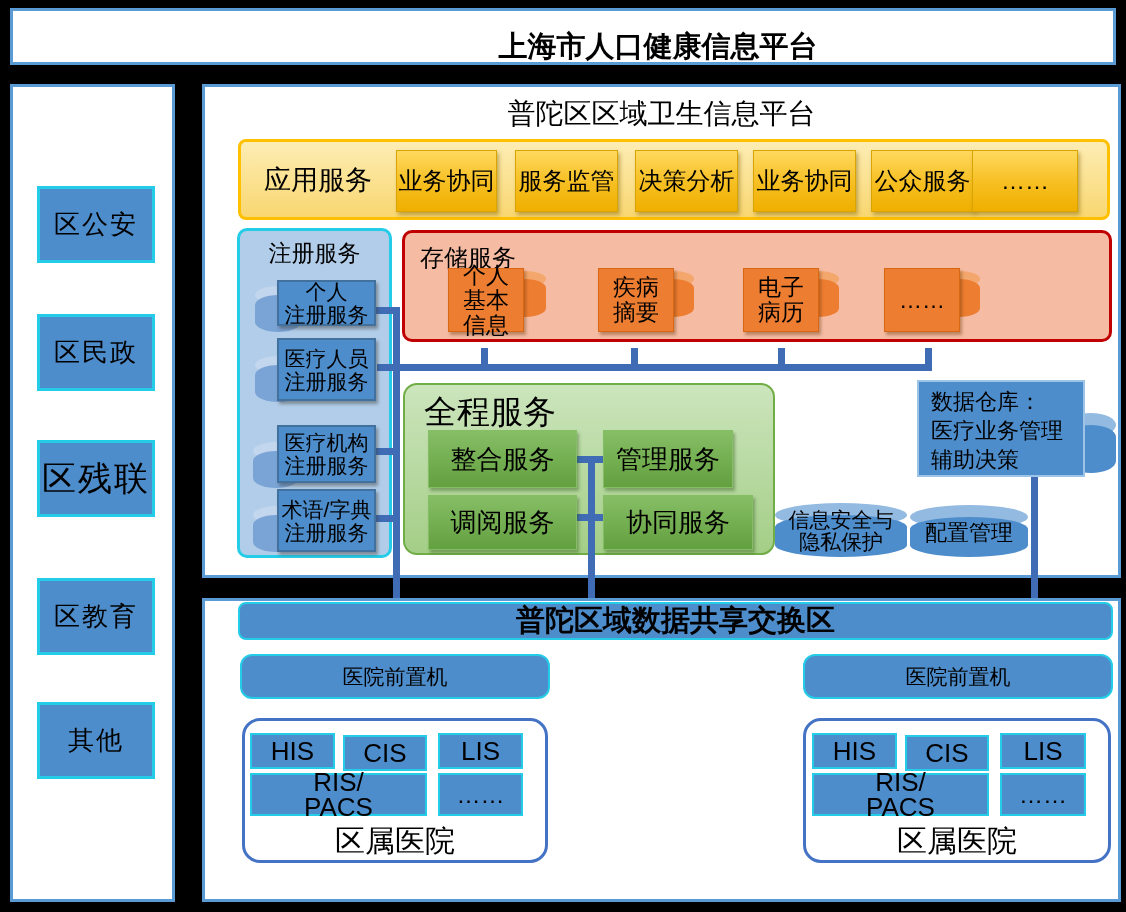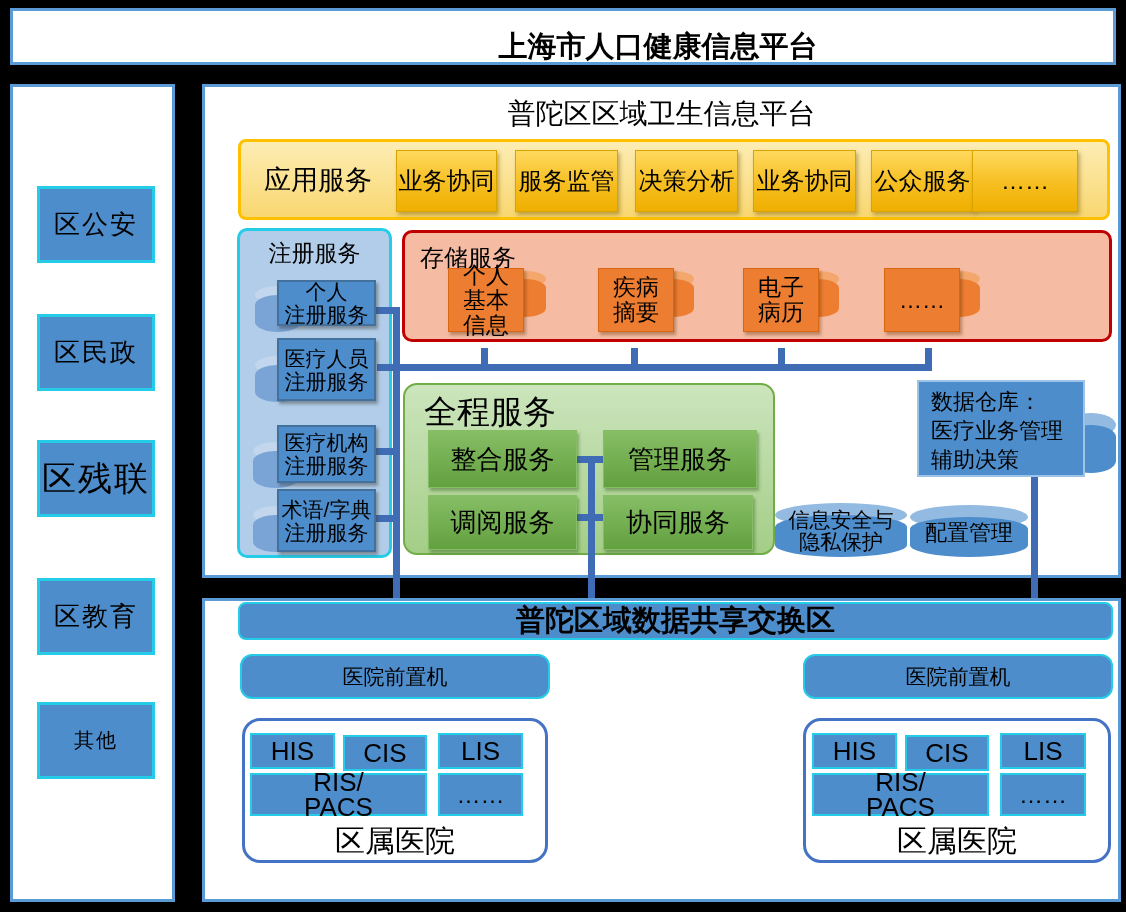--- a/index.html
+++ b/index.html
@@ -46,21 +46,21 @@
 
   <div class="abs panel ctr" style="left:10px;top:8px;width:1106px;height:57px;">
     <div style="font-size:29px;font-weight:bold;margin-left:190px;margin-top:20px;">上海市人口健康信息平台</div>
   </div>
 
   <div class="abs panel" style="left:10px;top:84px;width:165px;height:818px;"></div>
   <div class="abs cyanbox ctr" style="left:37px;top:186px;width:118px;height:77px;font-size:26px;letter-spacing:2px;">区公安</div>
   <div class="abs cyanbox ctr" style="left:37px;top:314px;width:118px;height:77px;font-size:26px;letter-spacing:2px;">区民政</div>
   <div class="abs cyanbox ctr" style="left:37px;top:440px;width:118px;height:77px;font-size:34px;letter-spacing:2px;">区残联</div>
   <div class="abs cyanbox ctr" style="left:37px;top:578px;width:118px;height:77px;font-size:26px;letter-spacing:2px;">区教育</div>
-  <div class="abs cyanbox ctr" style="left:37px;top:702px;width:118px;height:77px;font-size:20px;letter-spacing:2px;">其他</div>
+  <div class="abs cyanbox ctr" style="left:37px;top:702px;width:118px;height:77px;font-size:26px;letter-spacing:2px;">其他</div>
 
   <div class="abs panel" style="left:202px;top:84px;width:919px;height:494px;"></div>
   <div class="abs ctr" style="left:202px;top:94px;width:919px;height:40px;font-size:28px;font-weight:normal;">普陀区区域卫生信息平台</div>
 
   <div class="abs appouter" style="left:238px;top:139px;width:872px;height:81px;"></div>
   <div class="abs lbl" style="left:248px;top:139px;width:140px;height:81px;font-size:27px;">应用服务</div>
   <div class="abs yellowbox ctr" style="left:396px;top:150px;width:101px;height:62px;font-size:24px;">业务协同</div>
   <div class="abs yellowbox ctr" style="left:515px;top:150px;width:103px;height:62px;font-size:24px;">服务监管</div>
   <div class="abs yellowbox ctr" style="left:635px;top:150px;width:103px;height:62px;font-size:24px;">决策分析</div>
   <div class="abs yellowbox ctr" style="left:753px;top:150px;width:103px;height:62px;font-size:24px;">业务协同</div>
@@ -142,21 +142,21 @@
     </div>
   <div class="abs orangebox ctr pre" style="left:743px;top:268px;width:76px;height:64px;font-size:23px;line-height:25px;">电子
 病历</div>
   <div class="can orangecan" style="left:938px;top:271px;width:42px;height:46px;">
       <div class="lid"></div>
       <div class="bod"></div>
     </div>
   <div class="abs orangebox ctr pre" style="left:884px;top:268px;width:76px;height:64px;font-size:23px;">……</div>
 
   <div class="abs greenbox ctr" style="left:428px;top:430px;width:149px;height:58px;font-size:26px;">整合服务</div>
-  <div class="abs greenbox ctr" style="left:603px;top:430px;width:154px;height:58px;font-size:26px;">管理服务</div>
+  <div class="abs greenbox ctr" style="left:603px;top:430px;width:130px;height:58px;font-size:26px;">管理服务</div>
   <div class="abs greenbox ctr" style="left:428px;top:495px;width:149px;height:55px;font-size:26px;">调阅服务</div>
   <div class="abs greenbox ctr" style="left:603px;top:495px;width:150px;height:55px;font-size:26px;">协同服务</div>
 
   <div class="can squat" style="left:1066px;top:413px;width:50px;height:60px;">
       <div class="lid"></div>
       <div class="bod"></div>
     </div>
   <div class="abs pre" style="left:917px;top:380px;width:168px;height:97px;background:#4E8DCB;border:2px solid #9DC3E6;
        font-size:22px;line-height:29px;padding:5px 0 0 12px;">数据仓库：
 医疗业务管理

